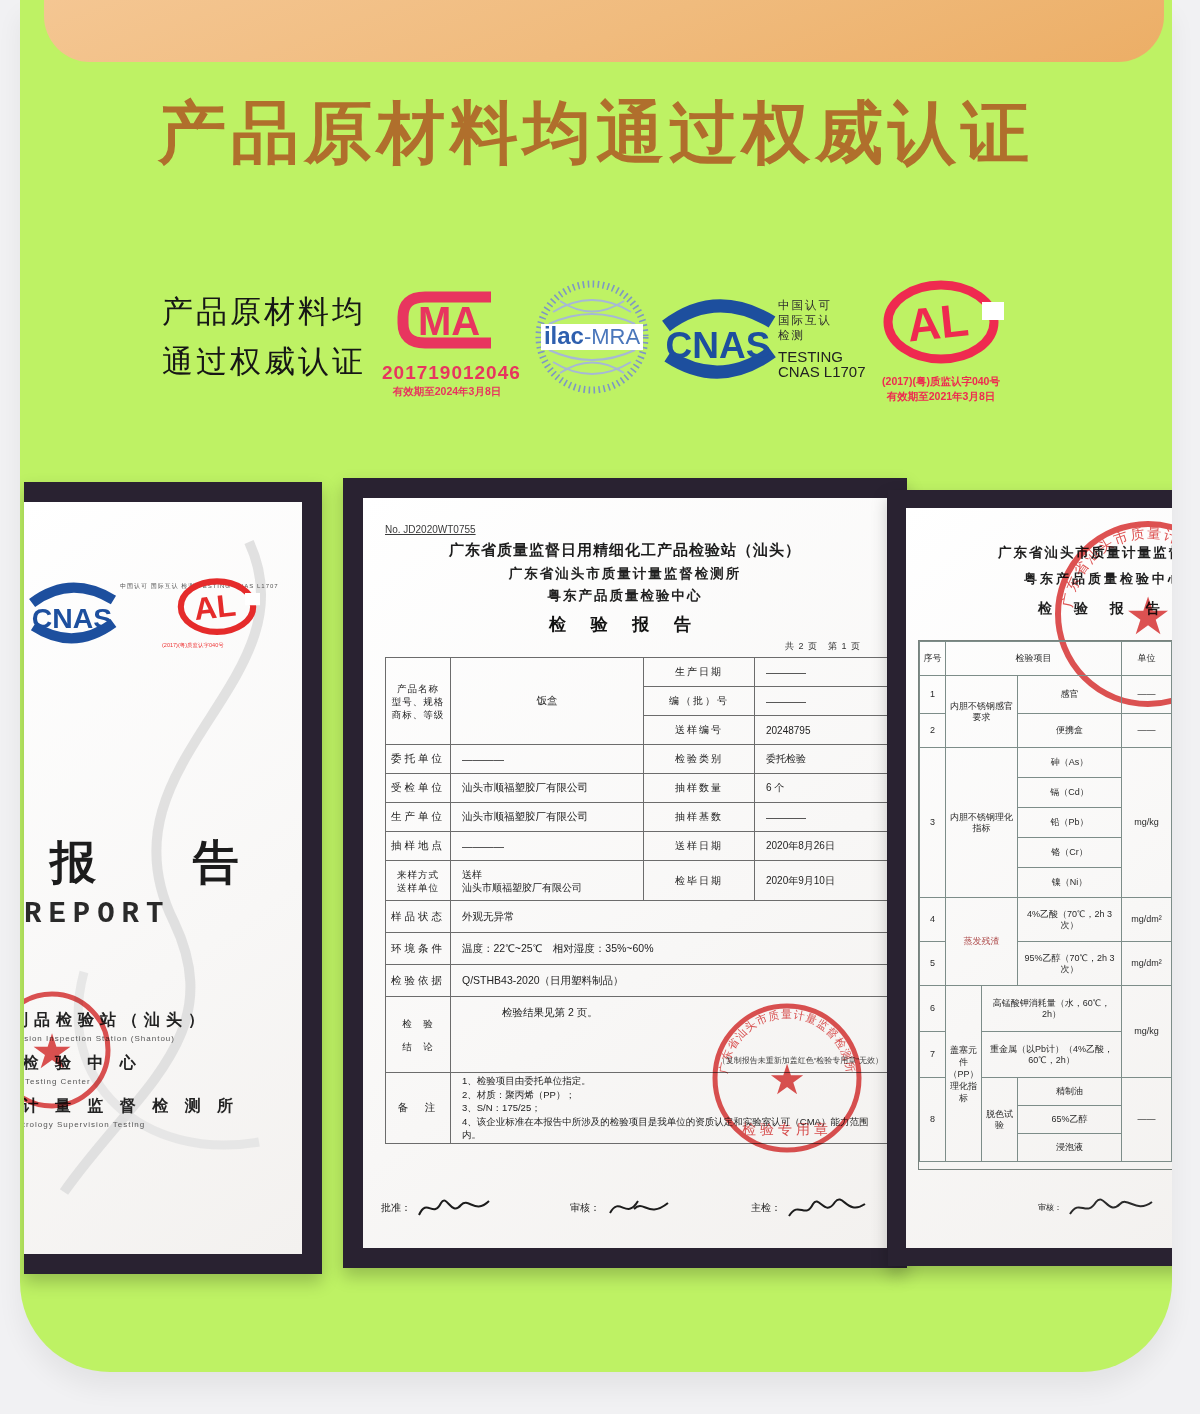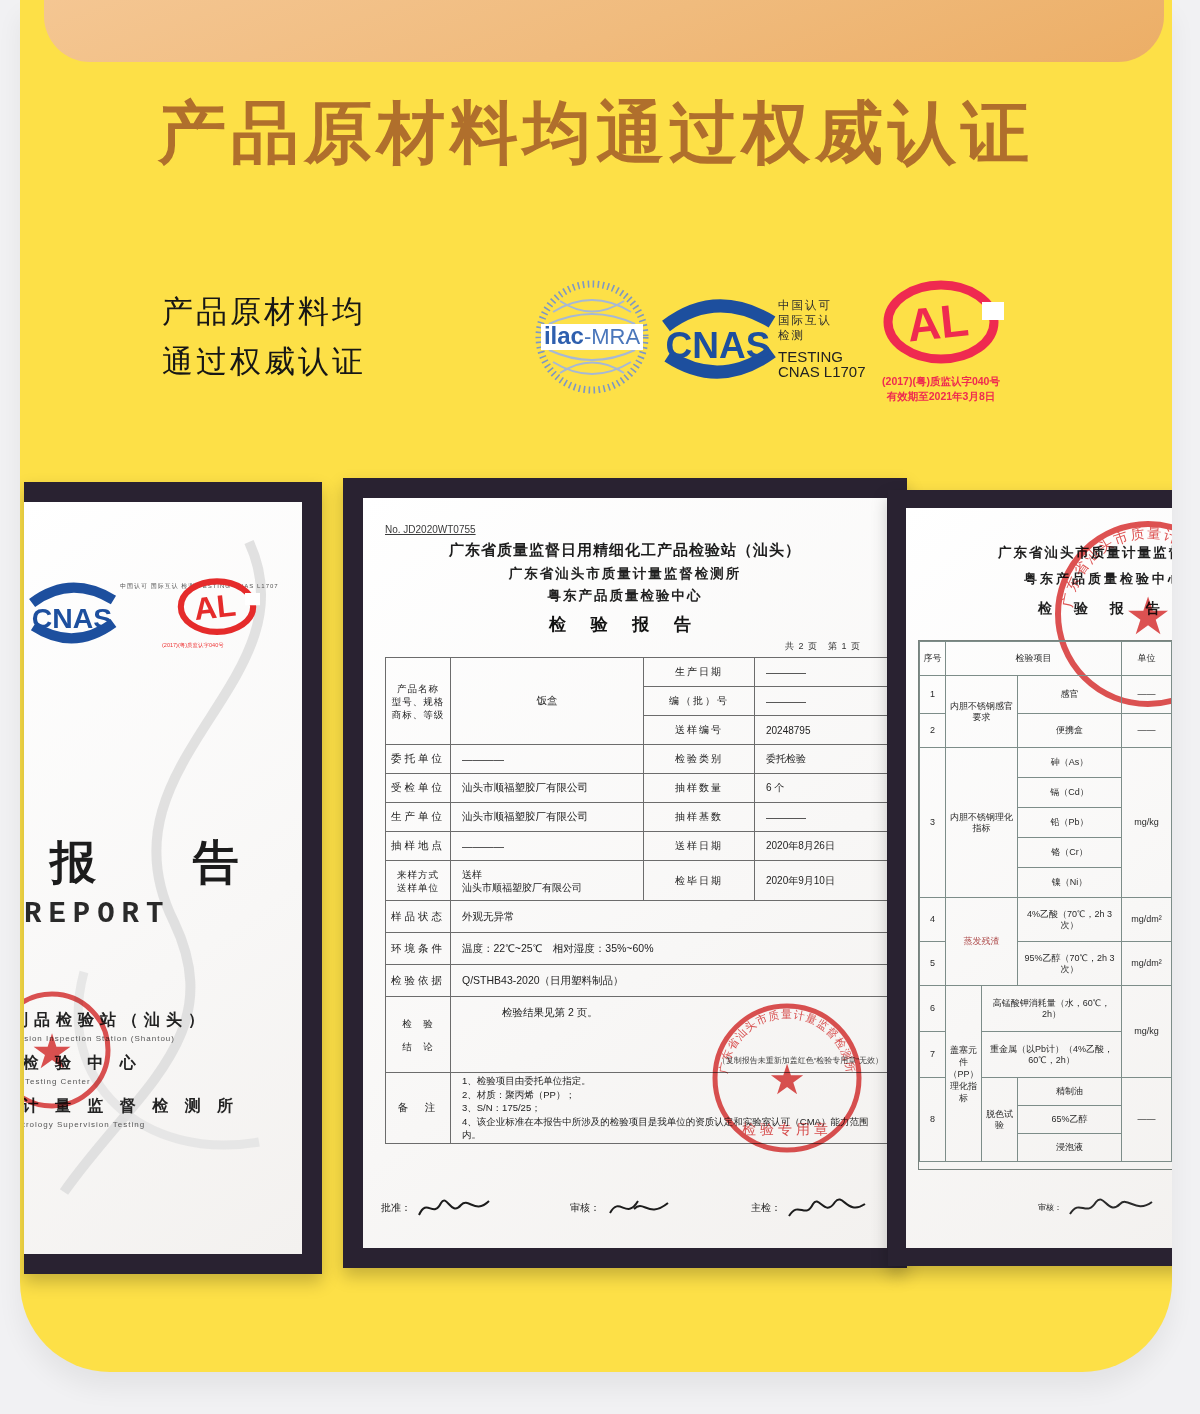--- a/index.html
+++ b/index.html
@@ -4,21 +4,21 @@
 <style>
   html,body{margin:0;padding:0;}
   body{
     width:1200px;height:1414px;position:relative;overflow:hidden;
     background:#f1f1f3;
     font-family:"Liberation Sans", sans-serif;
     -webkit-font-smoothing:antialiased;
   }
   .card{
     position:absolute;left:20px;top:0;width:1152px;height:1372px;
-    background:#fde047;border-radius:0 0 90px 90px;
+    background:#bef264;border-radius:0 0 90px 90px;
     box-shadow:0 16px 26px rgba(0,0,0,.06);
     overflow:hidden;
   }
   .tan-header{
     position:absolute;left:24px;top:-40px;width:1120px;height:102px;
     background:linear-gradient(160deg,#f5c896 0%,#f0bb7d 55%,#ecae66 100%);
     border-radius:26px 26px 46px 46px;
   }
   .main-title{
     position:absolute;left:0;top:88px;width:100%;text-align:center;
@@ -108,20 +108,28 @@
 
   <div class="tan-header"></div>
 
   <div class="main-title">产品原材料均通过权威认证</div>
 
   <div class="intro-text">
     <div>产品原材料均</div>
     <div>通过权威认证</div>
   </div>
 
+  <div class="logo logo-cma">
+    <svg width="120" height="72" viewBox="0 0 120 72">
+      <path d="M104,13 h-66 q-22,0 -22,20 v6 q0,20 22,20 h66" fill="none" stroke="#e8355f" stroke-width="11"></path>
+      <text x="62" y="51" text-anchor="middle" font-size="40" font-weight="800" fill="#e8355f" font-family="Liberation Sans, sans-serif">MA</text>
+    </svg>
+    <div class="cma-number">201719012046</div>
+    <div class="cma-valid">有效期至2024年3月8日</div>
+  </div>
 
   <div class="logo logo-ilac">
     <svg width="118" height="118" viewBox="0 0 118 118">
       <circle cx="59" cy="59" r="53" fill="none" stroke="#7e97c4" stroke-width="7" stroke-dasharray="1.6,3.4"></circle>
       <path d="M20,34 Q59,10 98,34" fill="none" stroke="#a6b8d6" stroke-width="2"></path>
       <path d="M27,23 Q59,44 91,23" fill="none" stroke="#a6b8d6" stroke-width="2"></path>
       <path d="M16,46 Q59,26 102,46" fill="none" stroke="#a6b8d6" stroke-width="2"></path>
       <path d="M20,84 Q59,108 98,84" fill="none" stroke="#a6b8d6" stroke-width="2"></path>
       <path d="M27,95 Q59,74 91,95" fill="none" stroke="#a6b8d6" stroke-width="2"></path>
       <path d="M16,72 Q59,92 102,72" fill="none" stroke="#a6b8d6" stroke-width="2"></path>

